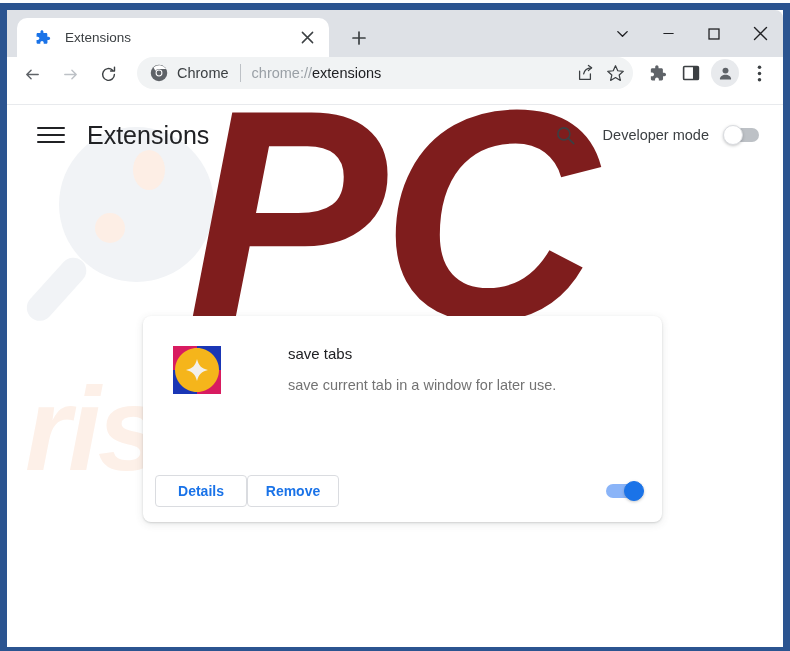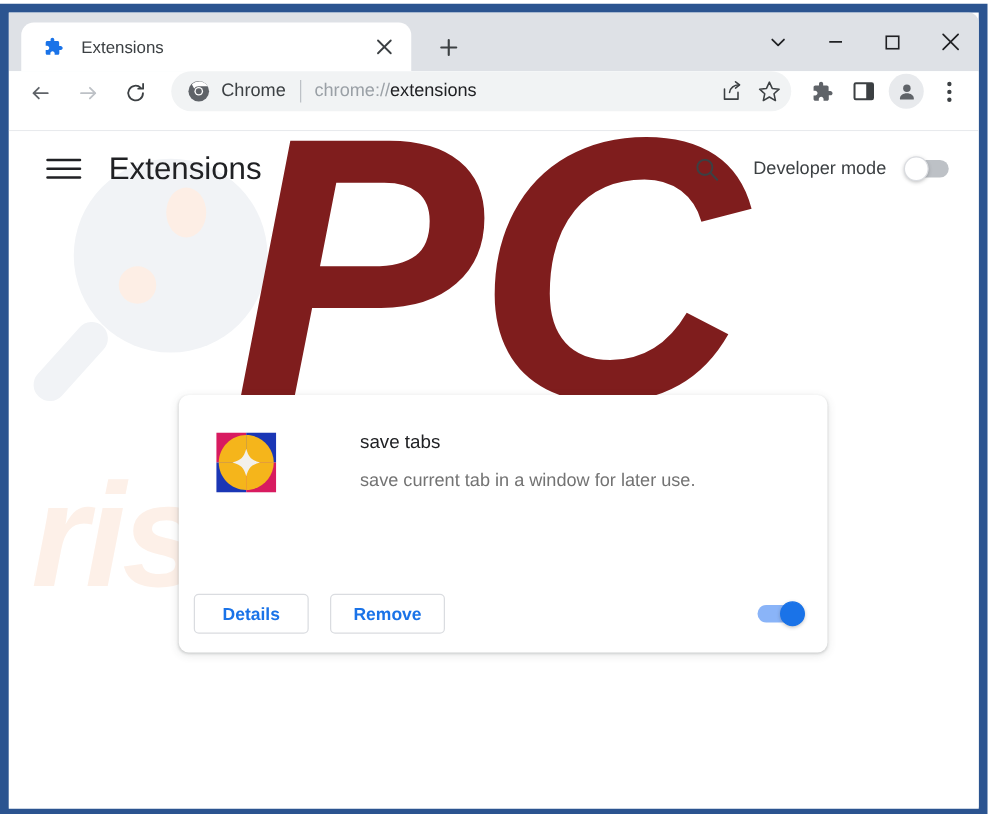--- a/index.html
+++ b/index.html
@@ -331,21 +331,21 @@
     border: 1px solid #dadce0;
     border-radius: 4px;
     background: #ffffff;
     color: #1a73e8;
     font-size: 14px;
     font-family: "Liberation Sans", sans-serif;
     font-weight: bold;
     cursor: pointer;
     display: flex; align-items: center; justify-content: center;
   }
-  .btn + .btn { margin-left: 17px; }
+  .btn + .btn { margin-left: 0; }
   .card-actions .switch { margin-left: auto; }
 </style>
 </head>
 <body>
 
 <div class="window">
  <div class="window-inner">
 
   <div class="tabstrip">
 

